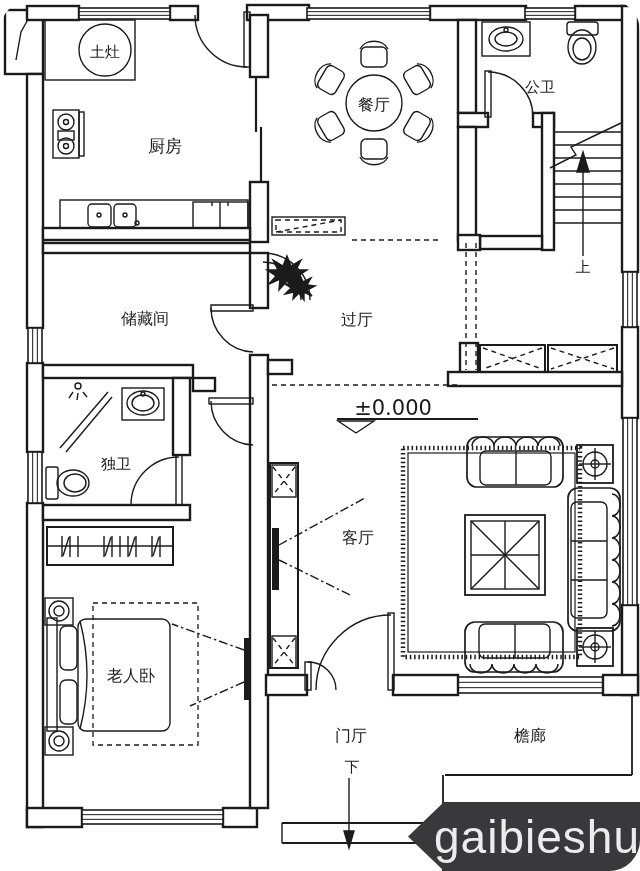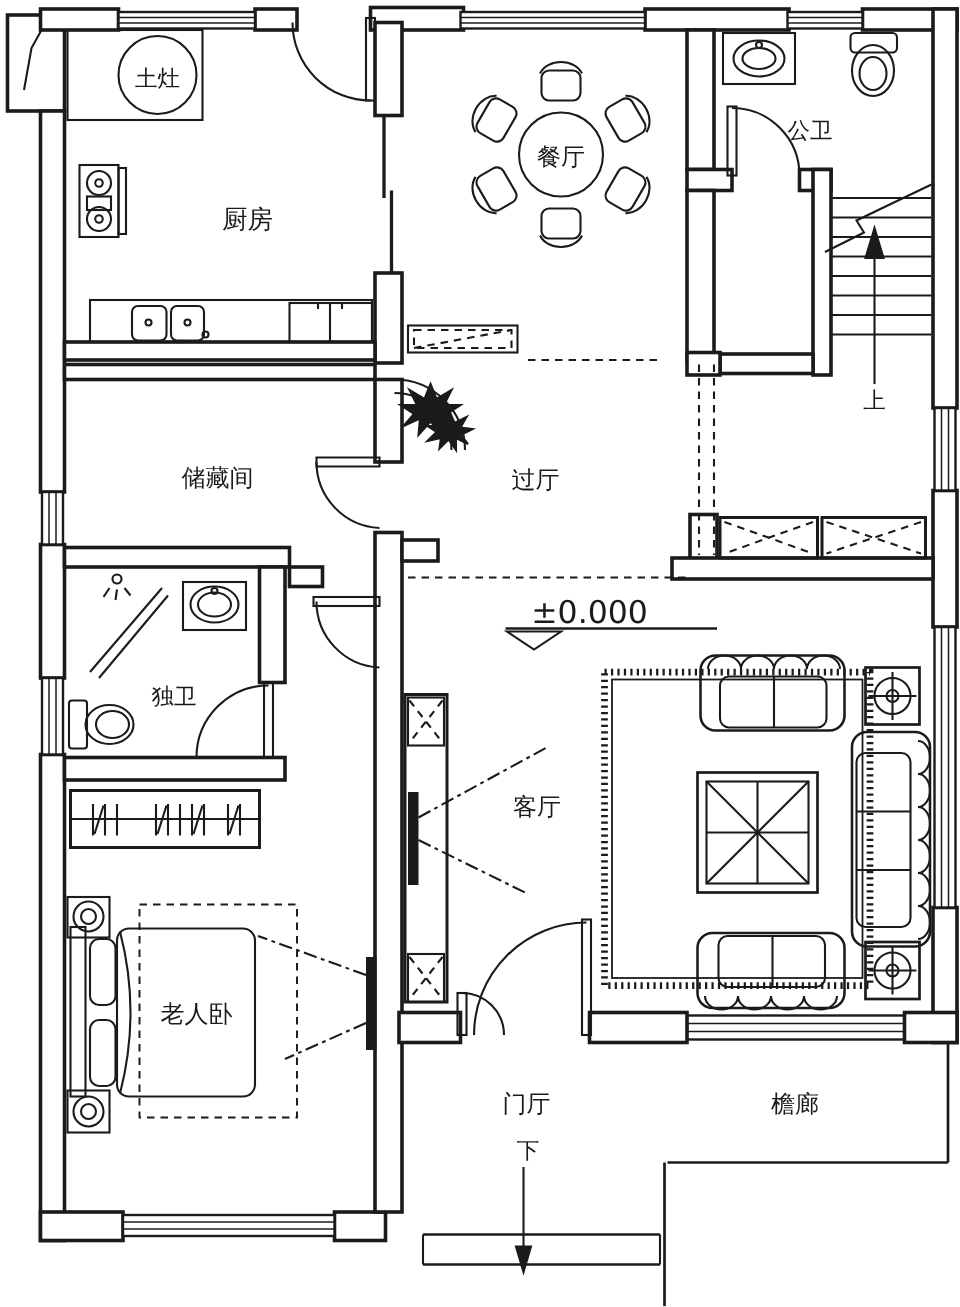--- a/index.html
+++ b/index.html
@@ -1,17 +1,17 @@
 <!DOCTYPE html>
 <html><head>
 <meta charset="utf-8">
 <style>
   html,body{margin:0;padding:0;background:#ffffff;}
   #stage{position:relative;width:640px;height:871px;background:#ffffff;overflow:hidden;
-         font-family:"DejaVu Sans",sans-serif;}
+         font-family:"DejaVu Sans",sans-serif;border-radius:31px;}
   #plan{position:absolute;left:0;top:0;}
   #plan text{font-family:"DejaVu Sans",sans-serif;fill:#1b1b1b;}
   #watermark{position:absolute;left:408px;top:802px;width:232px;height:69px;
     background:#39393b;clip-path:polygon(0% 50%,15.5% 0%,100% 0%,100% 100%,15.5% 100%);
     display:flex;align-items:center;justify-content:center;z-index:5;}
   #watermark span{color:#ececec;font-size:46px;font-family:"Liberation Sans",sans-serif;
     padding-left:26px;letter-spacing:1px;}
 </style>
 </head>
 <body>
@@ -332,13 +332,16 @@
         <text x="357" y="325" font-size="16" text-anchor="middle">过厅</text>
         <text x="393" y="415" font-size="21" text-anchor="middle">±0.000</text>
         <text x="116" y="469" font-size="15" text-anchor="middle">独卫</text>
         <text x="358" y="543" font-size="16" text-anchor="middle">客厅</text>
         <text x="131" y="681" font-size="16" text-anchor="middle">老人卧</text>
         <text x="351" y="741" font-size="16" text-anchor="middle">门厅</text>
         <text x="352" y="772" font-size="15" text-anchor="middle">下</text>
         <text x="530" y="741" font-size="16" text-anchor="middle">檐廊</text>
       </g>
     </svg>
+  <div id="watermark">
+    <span>gaibieshu</span>
+  </div>
 </div>
 
 </body></html>

